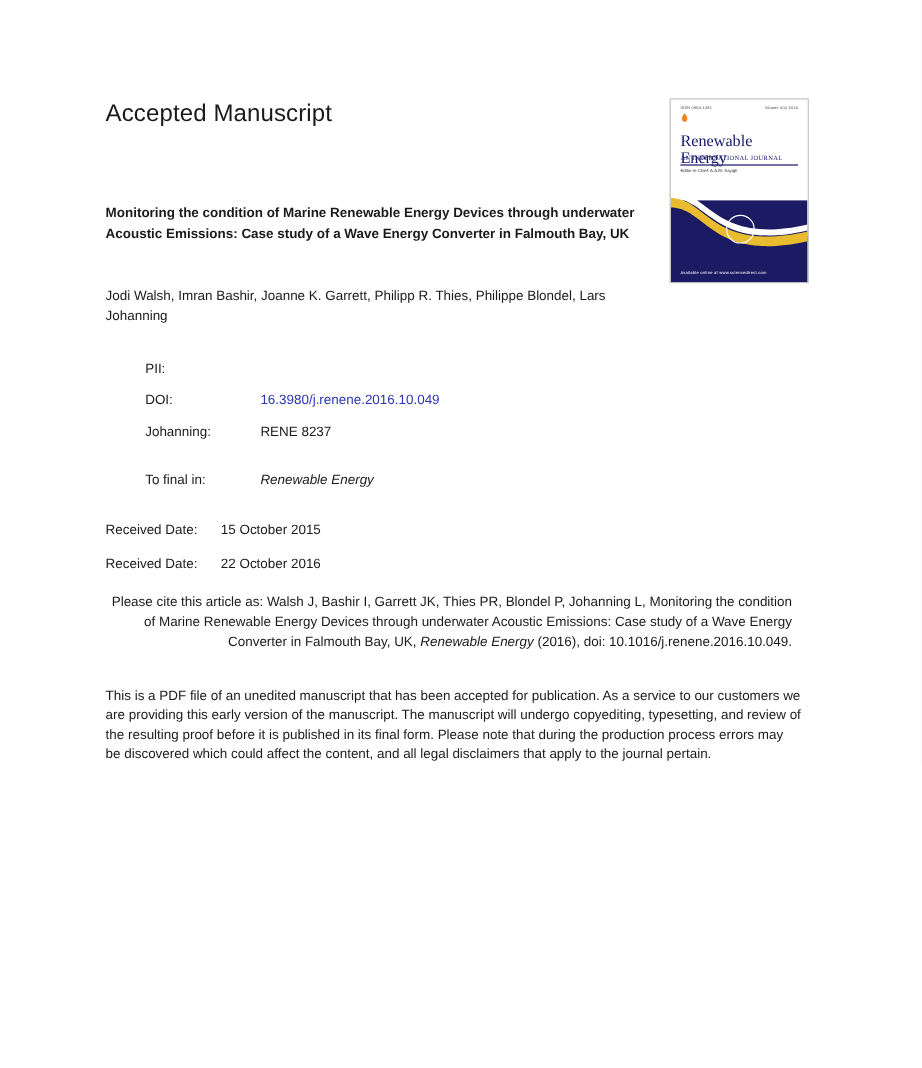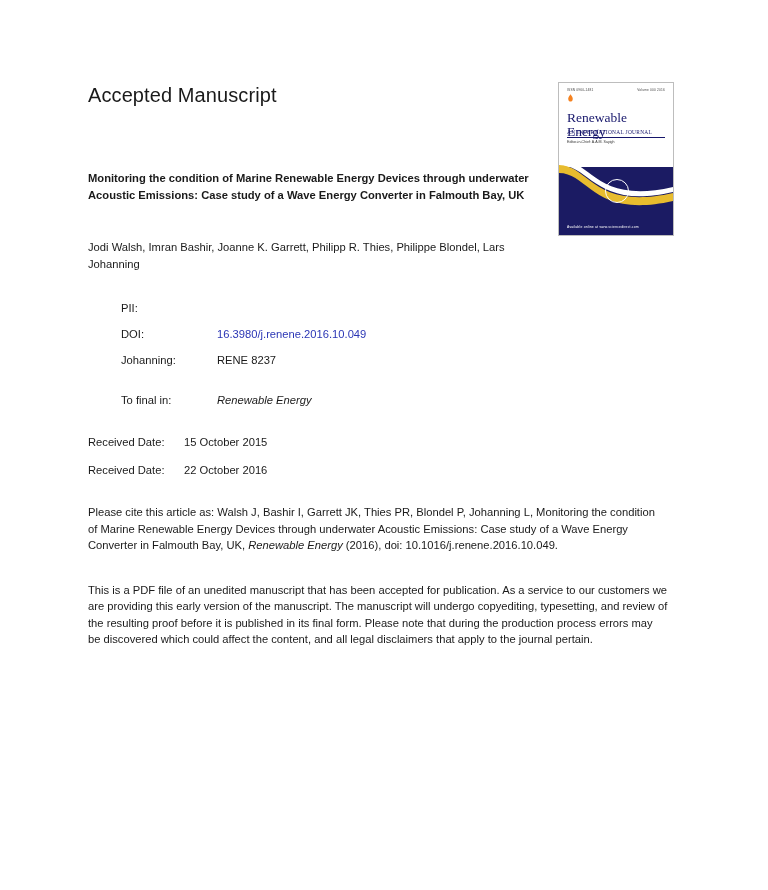--- a/index.html
+++ b/index.html
@@ -177,25 +177,26 @@
     font-size: 11.2px;
     color: #1a1a1a;
     line-height: 16px;
     margin-bottom: 12px;
   }
   .date-label {
     display: inline-block;
     width: 96px;
   }
   .cite-block {
-    margin-top: 26px;
+    margin-top: 16px;
     font-size: 11.2px;
     line-height: 16.5px;
     color: #1a1a1a;
     width: 572px;
+    text-align: right;
   }
   .cite-italic {
     font-style: italic;
   }
   .disclaimer-block {
     margin-top: 28px;
     font-size: 11.2px;
     line-height: 16.5px;
     color: #1a1a1a;
     width: 580px;

